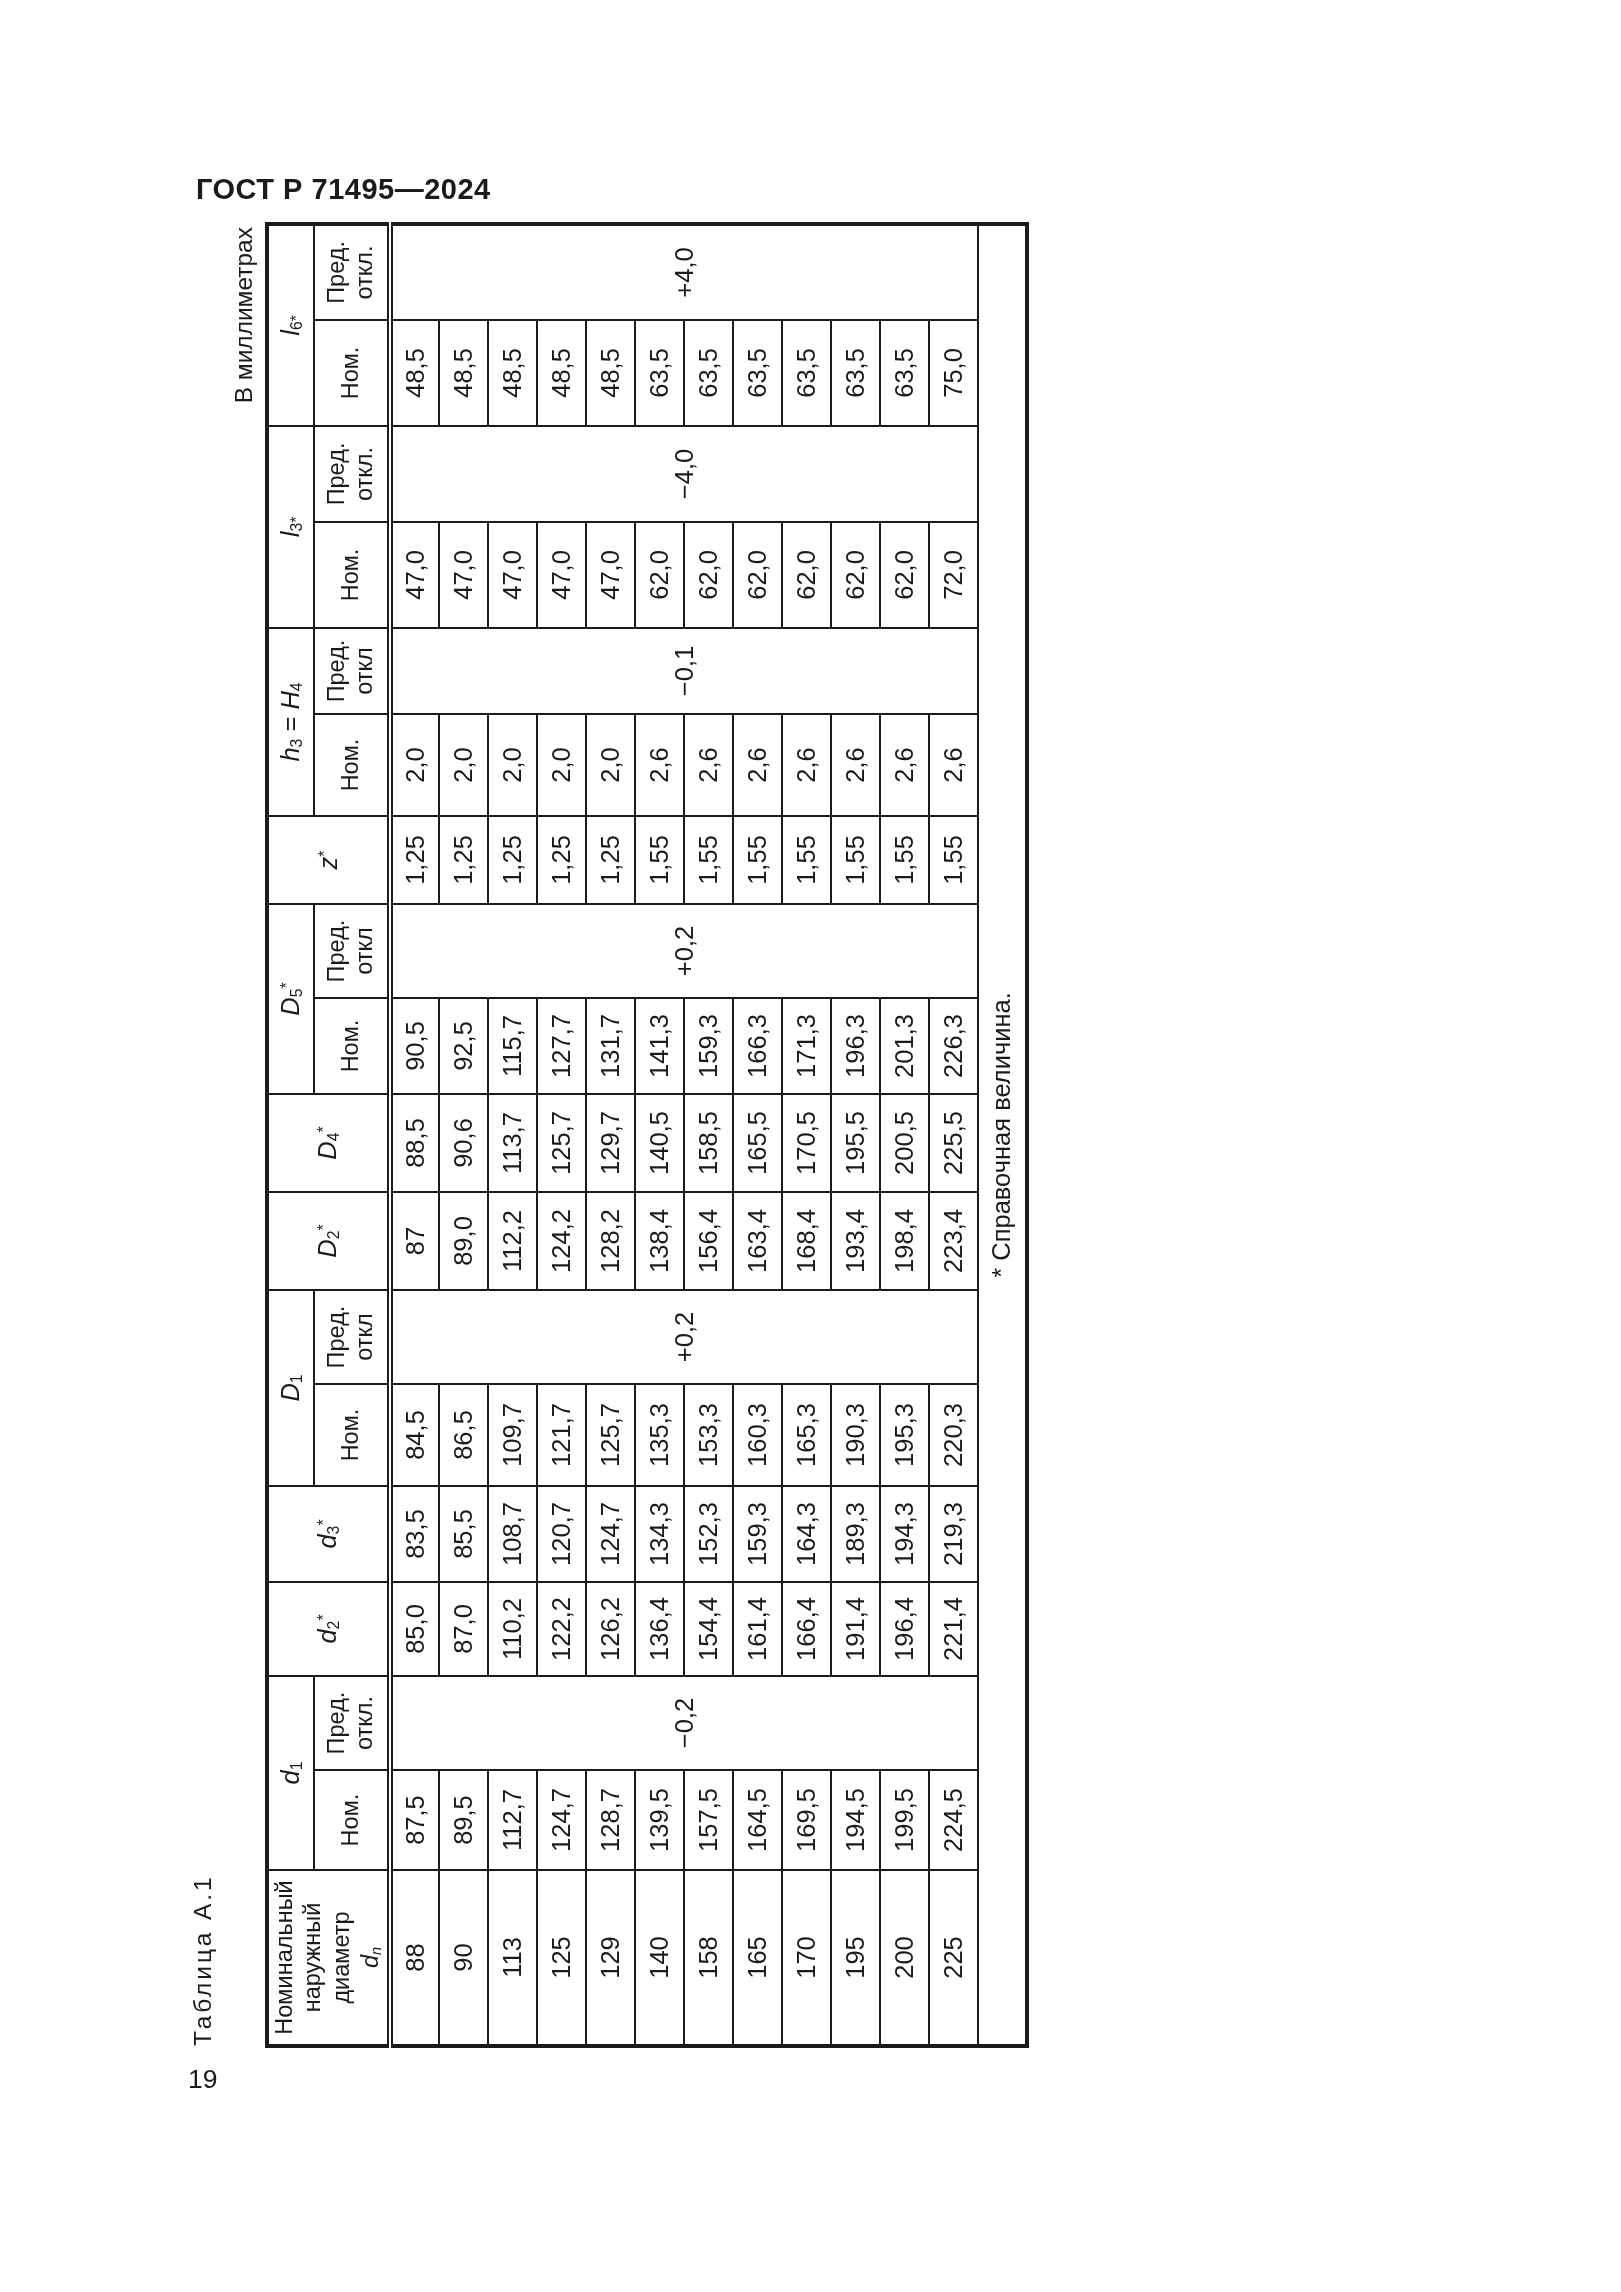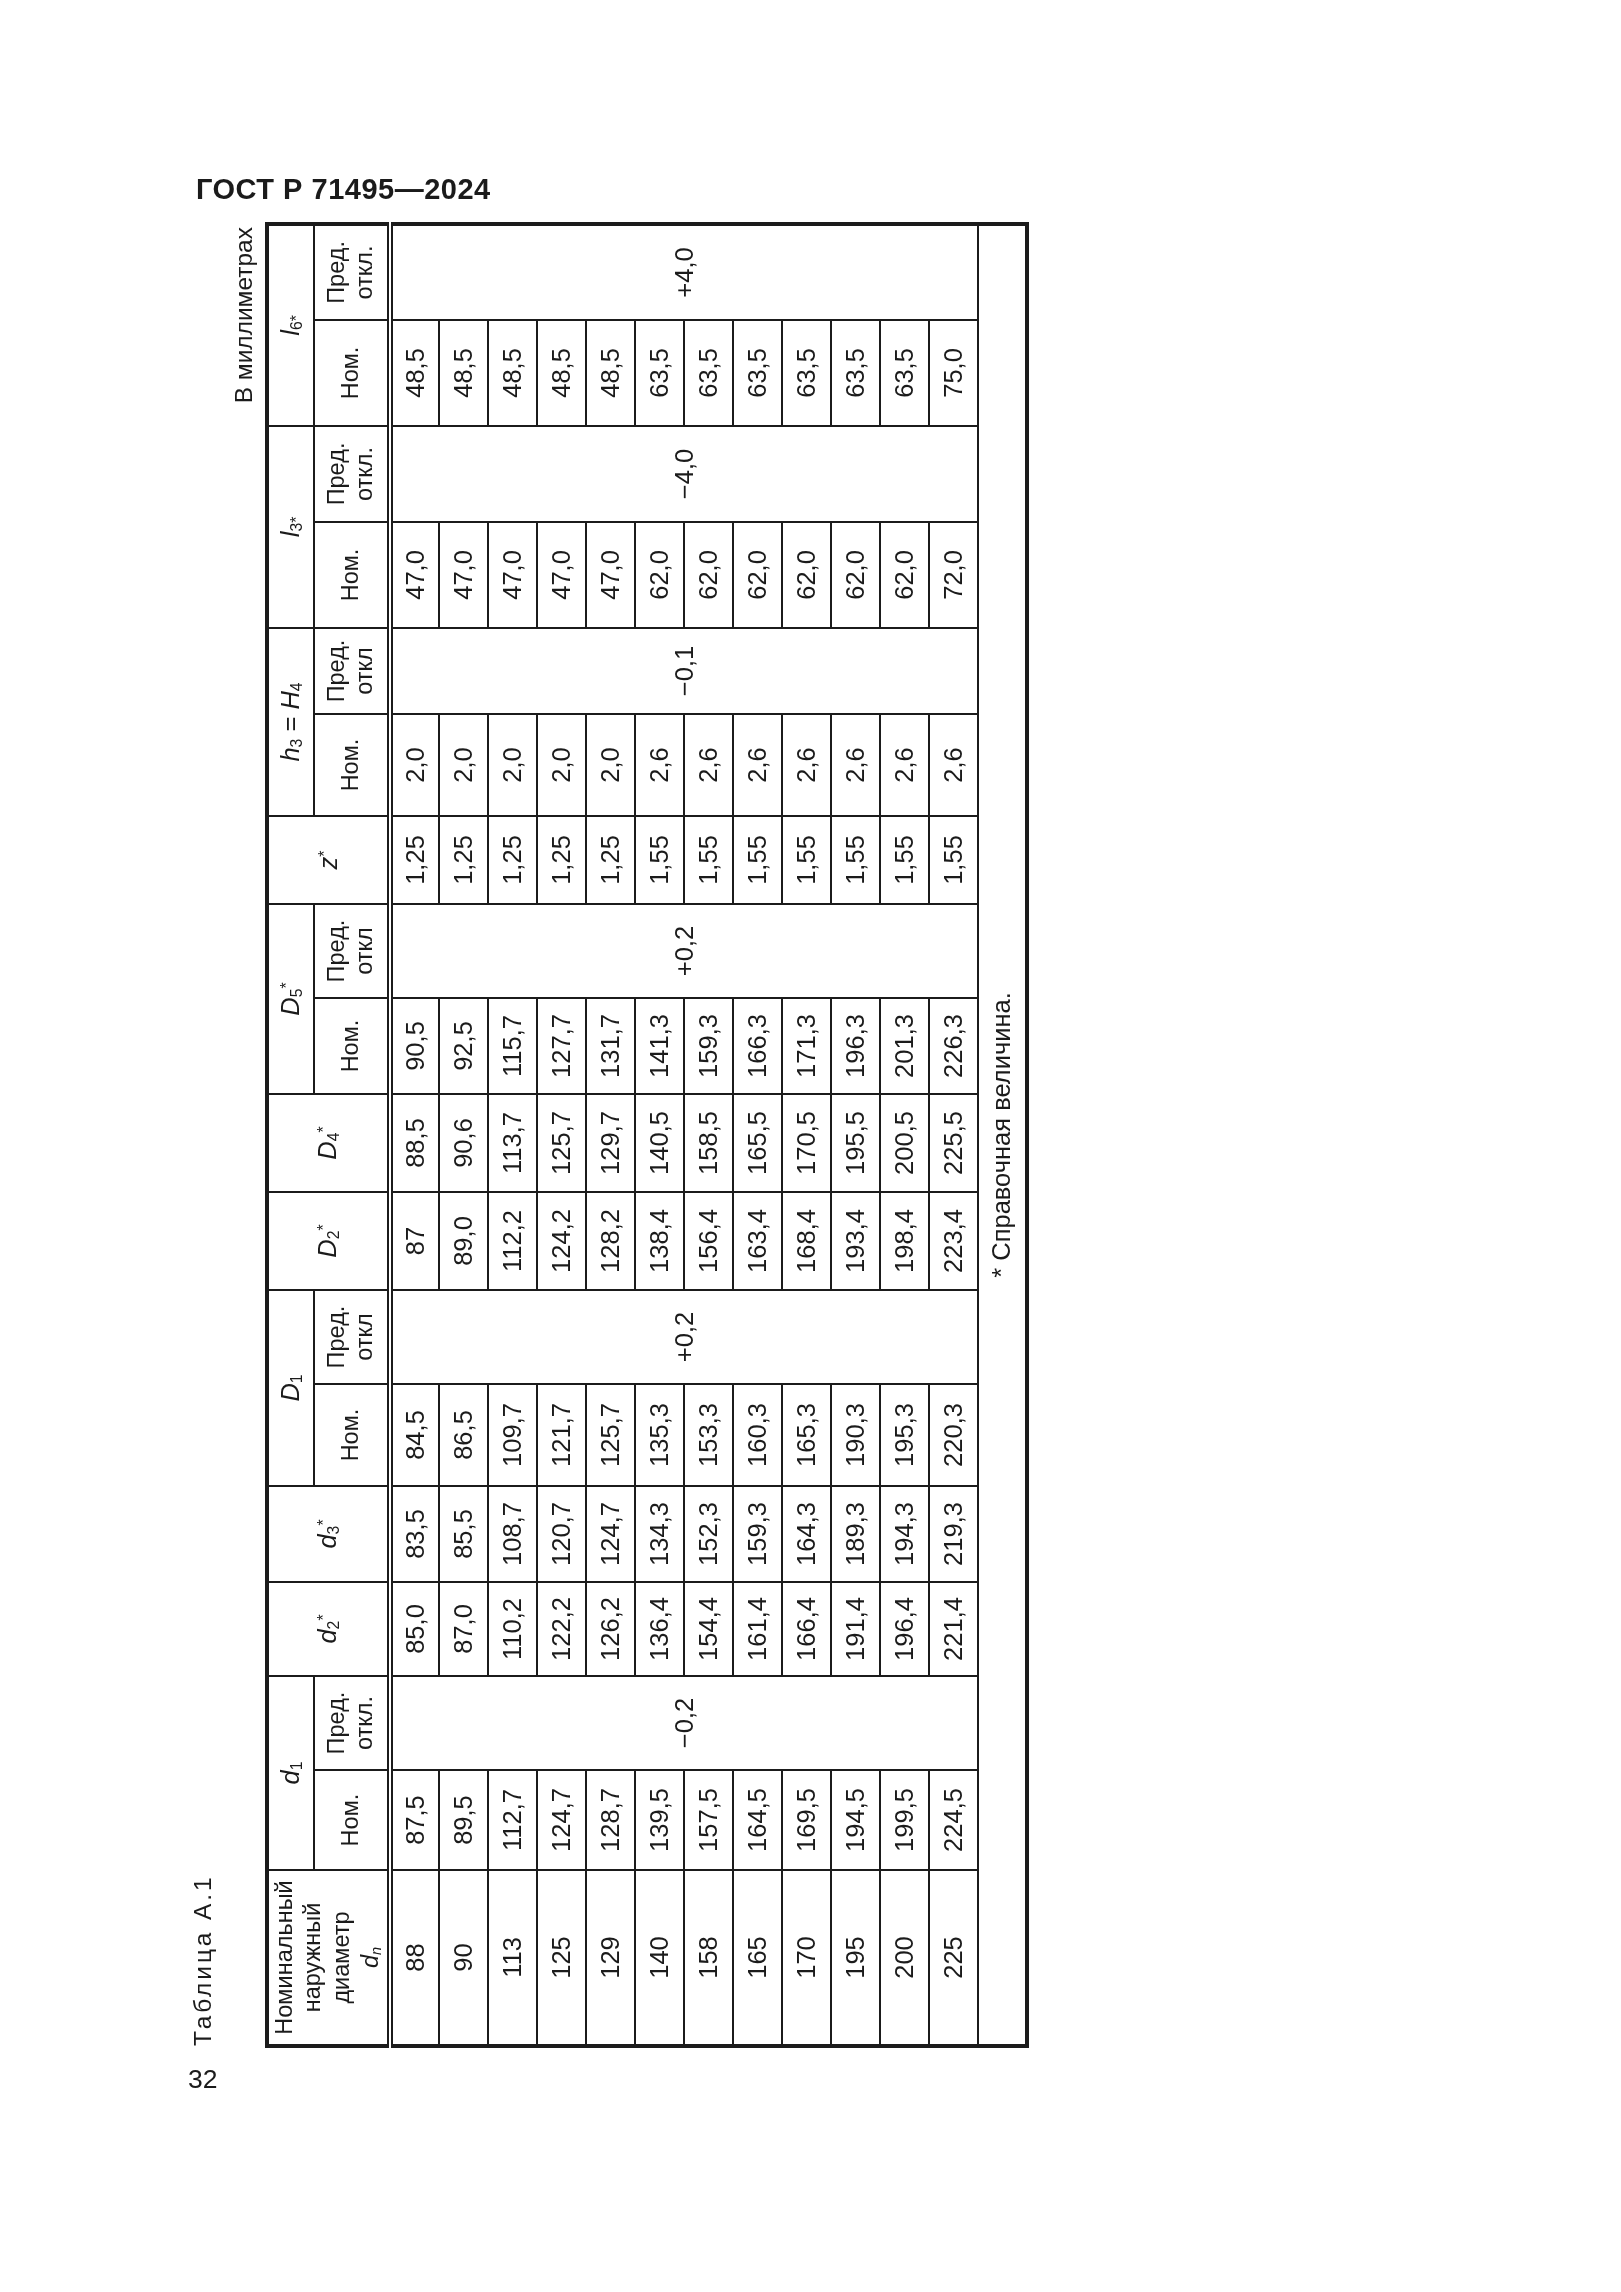--- a/index.html
+++ b/index.html
@@ -307,15 +307,15 @@
           </tr>
         </tbody>
       <tfoot>
         <tr>
           <td id="footcell" class="footnote" colspan="18">* Справочная величина.</td>
         </tr>
       </tfoot>
     </table>
   </div>
 
-  <div class="pagenum">32</div>
+  <div class="pagenum">19</div>
 </div>
 
 
 </body></html>

